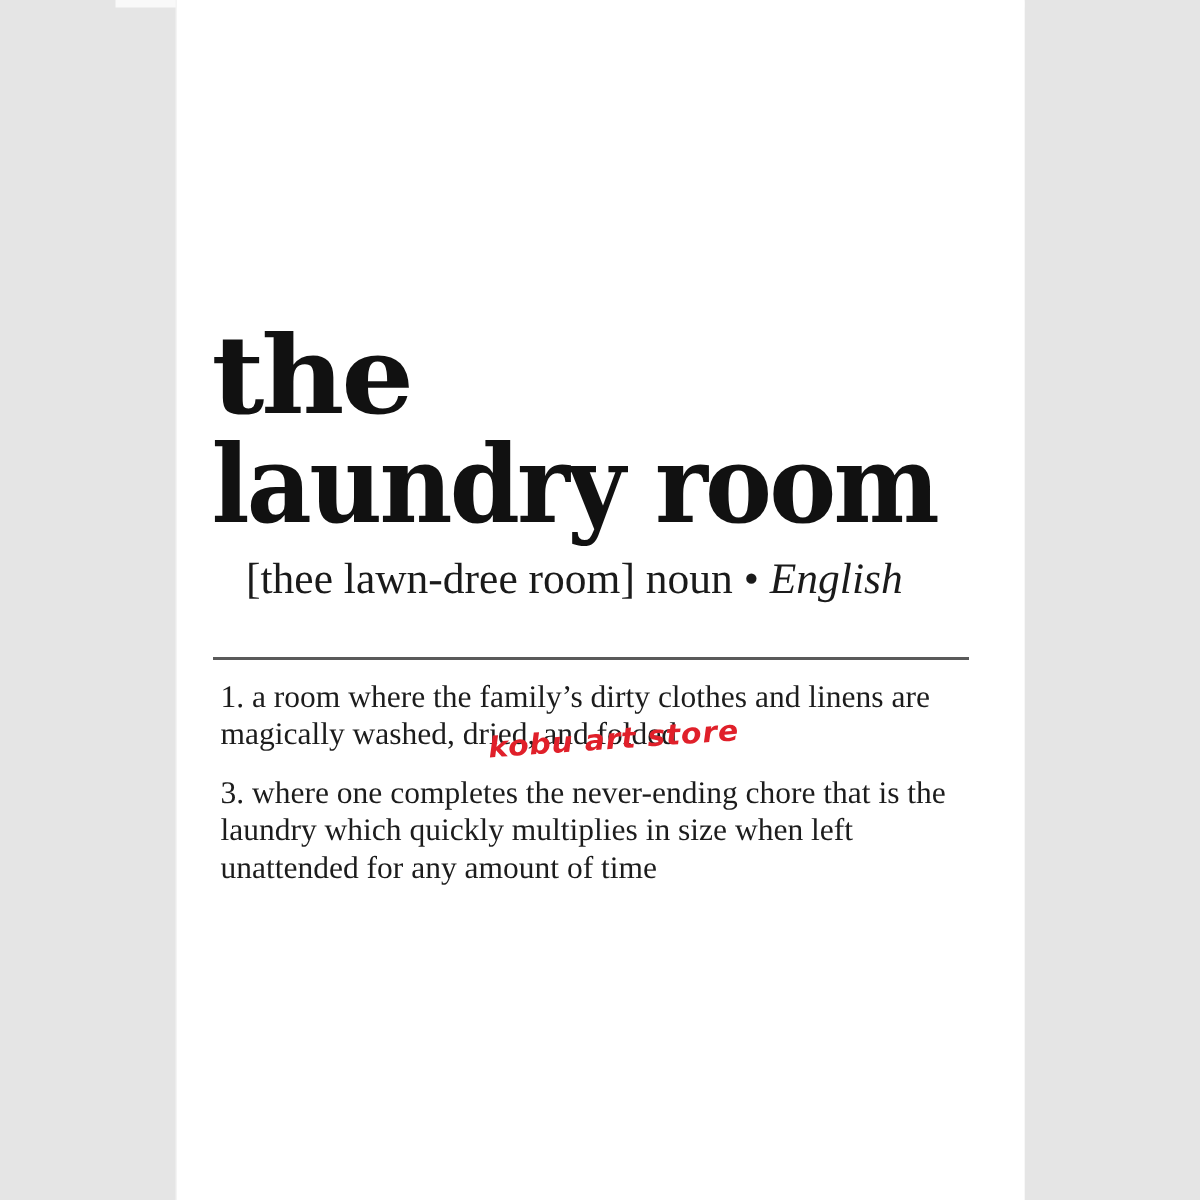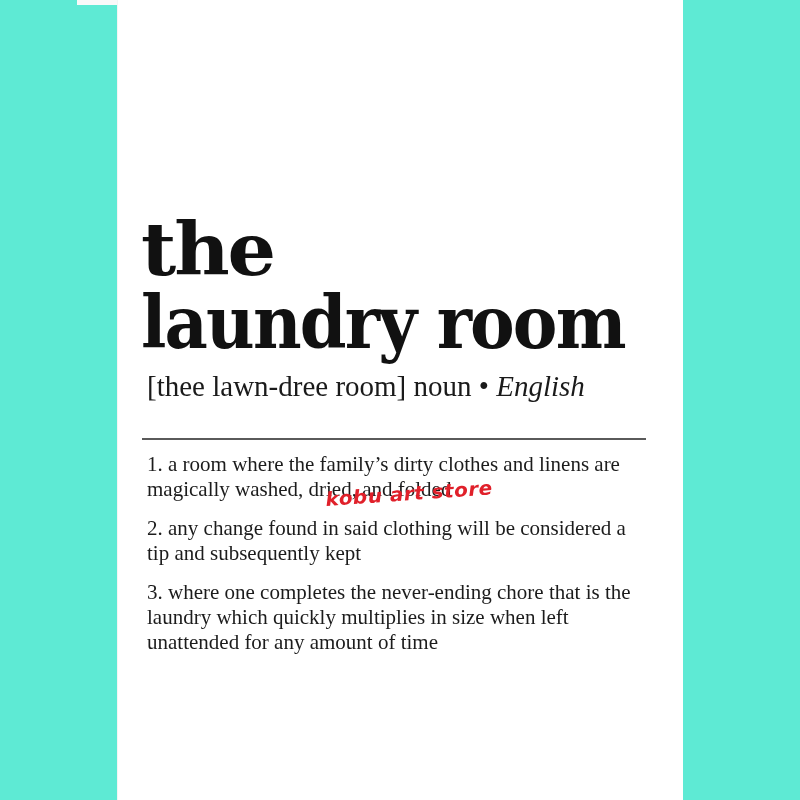--- a/index.html
+++ b/index.html
@@ -7,21 +7,21 @@
       padding: 0;
       width: 800px;
       height: 800px;
       background: #fdfdfd;
       overflow: hidden;
     }
     .canvas {
       position: relative;
       width: 800px;
       height: 800px;
-      background: #5eead4;
+      background: #e5e5e5;
     }
     .poster {
       position: absolute;
       left: 118px;
       top: 0;
       width: 565px;
       height: 800px;
       background: #ffffff;
       box-shadow: -1px 0 0 #f4f4f4, 0 1px 0 #f7f7f7;
     }
@@ -51,21 +51,21 @@
       transform-origin: left top;
     }
     .title-line2 {
       top: 287px;
       font-size: 72px;
       transform: scaleX(0.93);
       transform-origin: left top;
     }
     .pron {
       position: absolute;
-      left: 147px;
+      left: 164px;
       top: 372px;
       font-family: "Liberation Serif", serif;
       font-size: 29px;
       color: #1a1a1a;
       white-space: nowrap;
       line-height: 1;
     }
     .pron .lang {
       font-style: italic;
     }
@@ -127,23 +127,19 @@
   </div>
 
   <div class="divider"></div>
 
   <ol class="defs">
     <li>
       <span>1.</span>
       <span>a room where the family’s dirty clothes and linens are magically washed, dried, and folded</span>
     </li>
     <li>
-      <span>2.</span>
-      <span>any change found in said clothing will be considered a tip and subsequently kept</span>
-    </li>
-    <li>
       <span>3.</span>
       <span>where one completes the never-ending chore that is the laundry which quickly multiplies in size when left unattended for any amount of time</span>
     </li>
   </ol>
 
   <div class="watermark">kobu art store</div>
 </div>
 
 </body></html>

